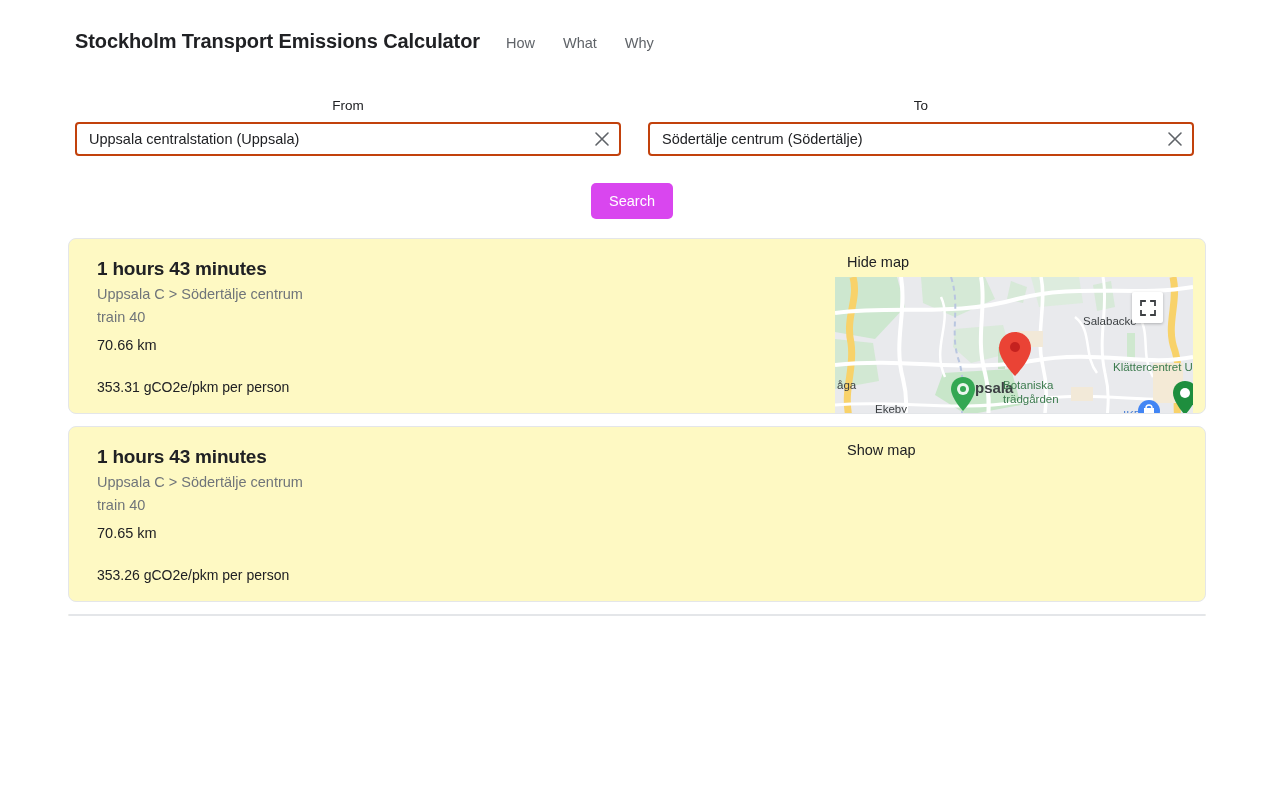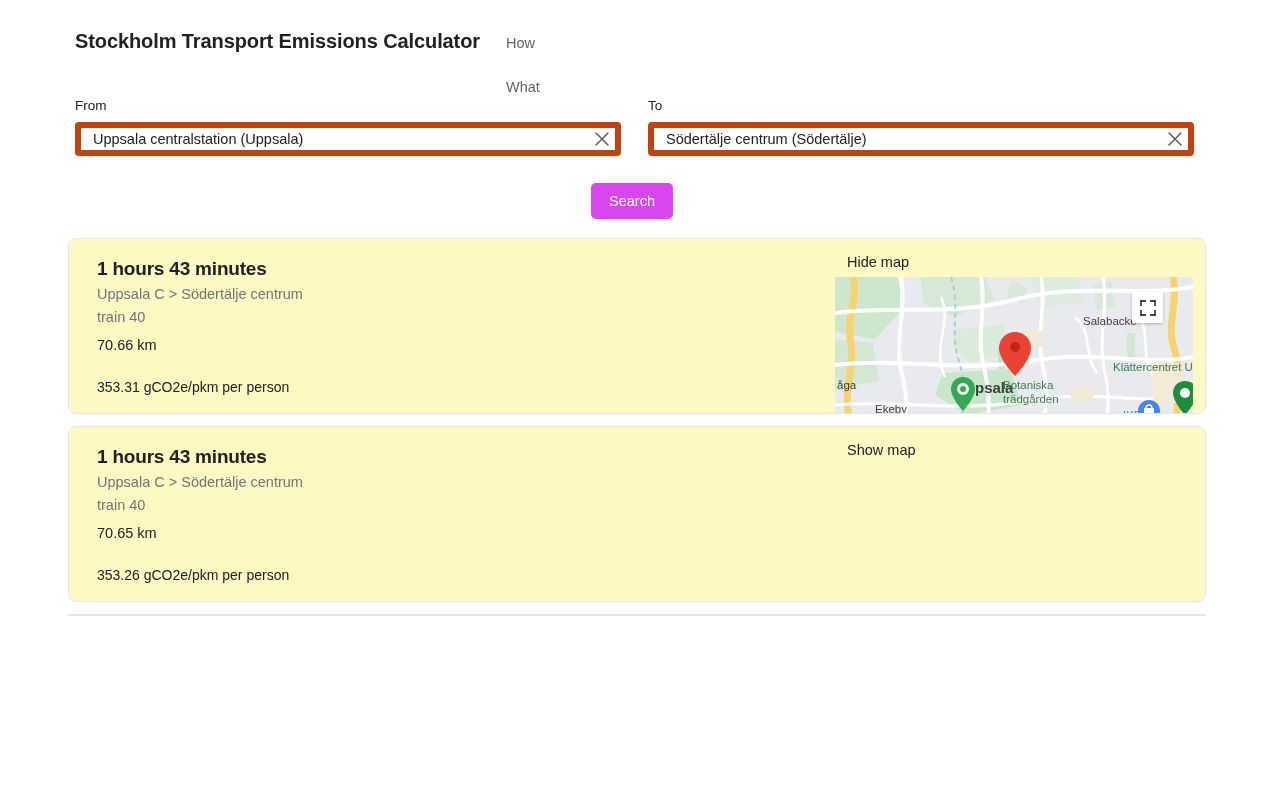--- a/index.html
+++ b/index.html
@@ -14,39 +14,39 @@
 
   
   .header {
     position: absolute; left: 75px; top: 30px;
     display: flex; align-items: baseline; gap: 26px;
   }
   .app-title {
     font-size: 20px; font-weight: bold; color: #202124;
     letter-spacing: -0.1px; white-space: nowrap;
   }
-  .nav { display: flex; gap: 28px; flex-direction: column; }
+  .nav { display: flex; gap: 28px; }
   .nav a {
     font-size: 14.5px; color: #5f6368; text-decoration: none;
     white-space: nowrap; cursor: pointer;
   }
 
   
   .form-row {
     position: absolute; left: 75px; top: 98px;
     width: 1122px; display: flex; gap: 27px;
   }
   .field { width: 546px; }
   .field-label {
-    font-size: 13.5px; color: #202124; margin-bottom: 9px; display: block;
+    font-size: 13.5px; color: #202124; margin-bottom: 9px; display: block; text-align: center;
   }
   .input-wrap { position: relative; }
   .input-wrap input {
     width: 100%; height: 34px;
-    border: 6px solid #c2410c; border-radius: 4px;
+    border: 2px solid #c2410c; border-radius: 4px;
     background: #fff; padding: 0 40px 0 12px;
     font-family: "Liberation Sans", sans-serif;
     font-size: 14.5px; color: #202124; outline: none;
   }
   .clear-btn {
     position: absolute; right: 8px; top: 50%; transform: translateY(-50%);
     width: 22px; height: 22px; border: none; background: transparent;
     cursor: pointer; padding: 0; display: flex;
     align-items: center; justify-content: center;
   }

